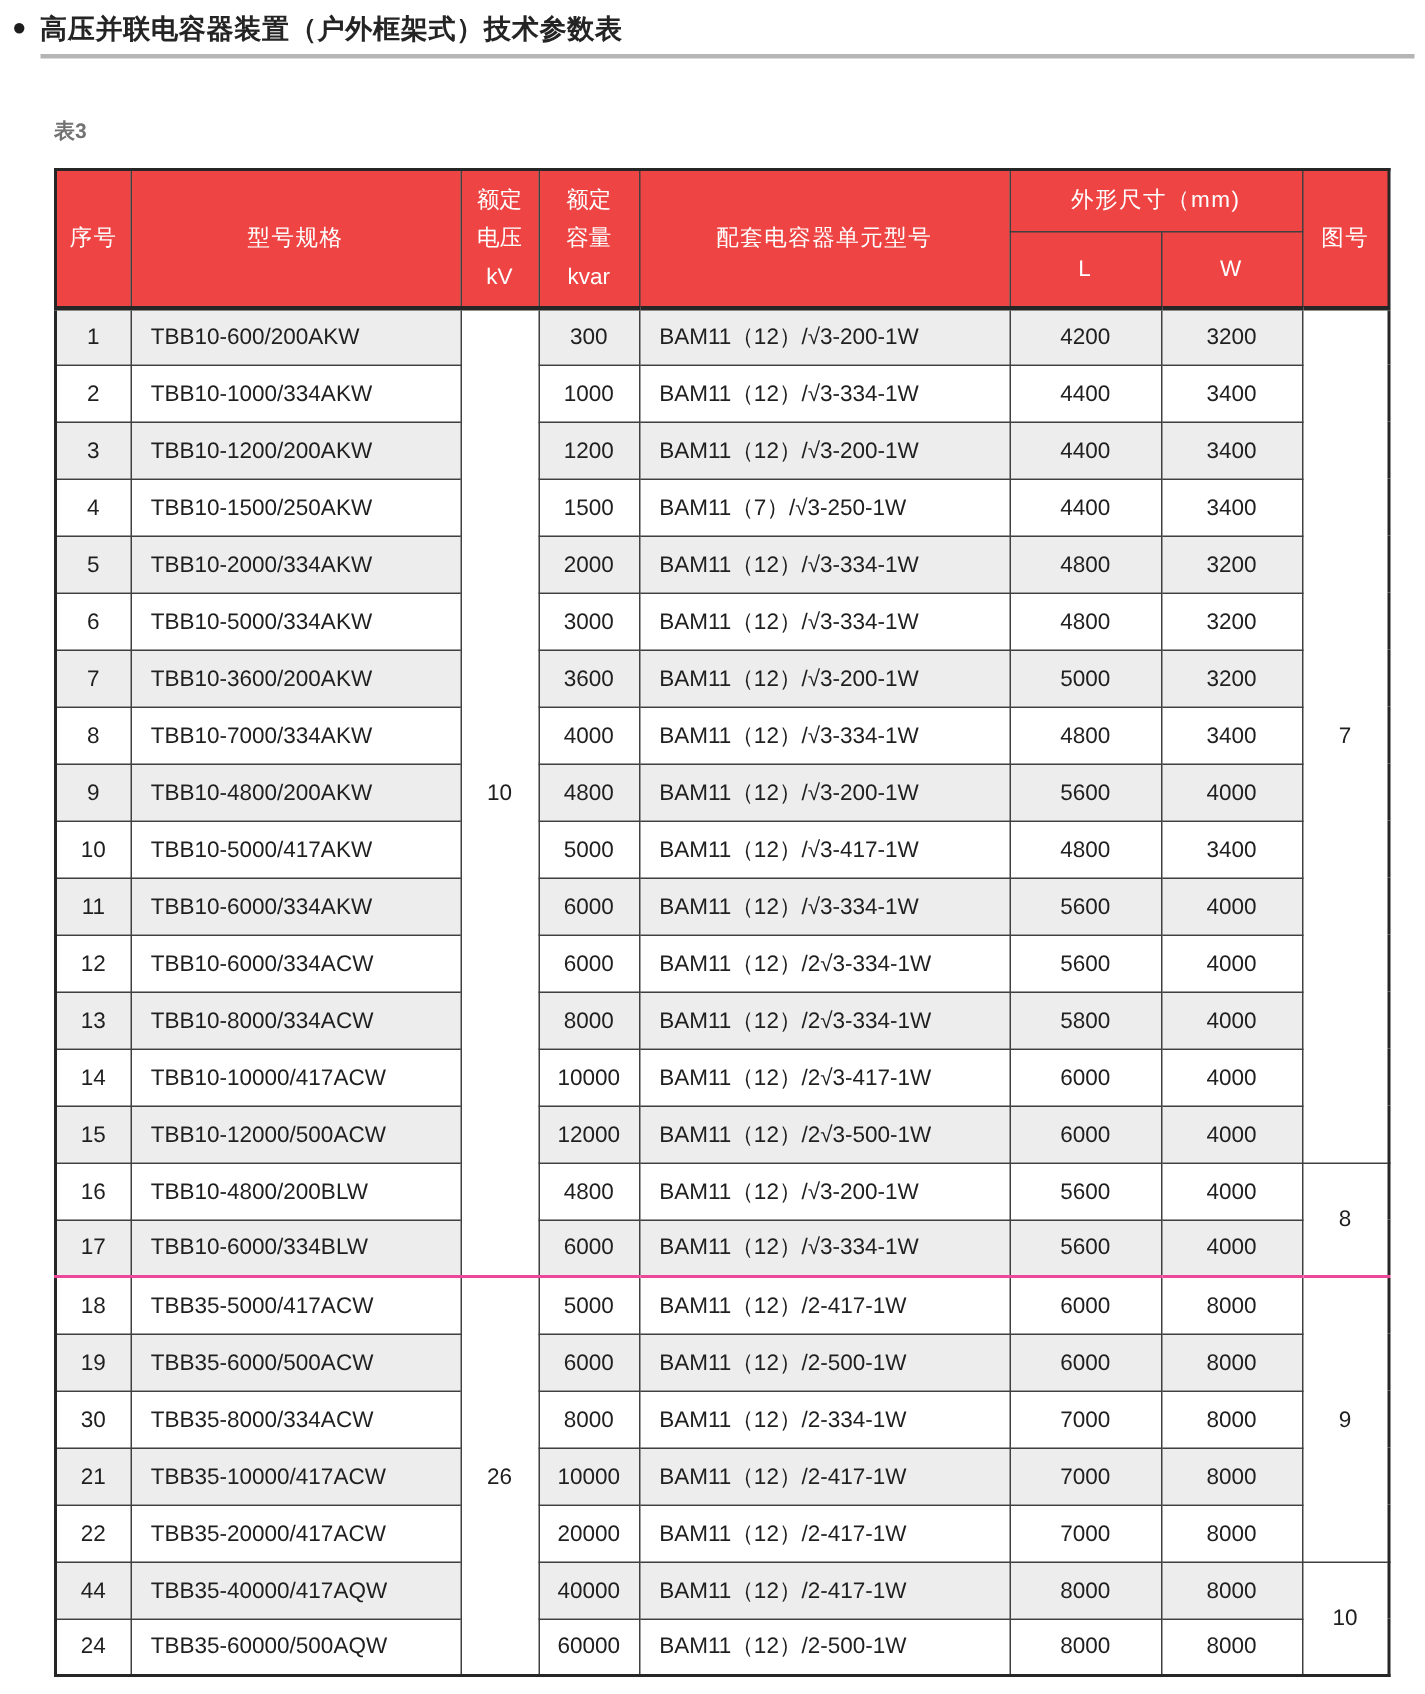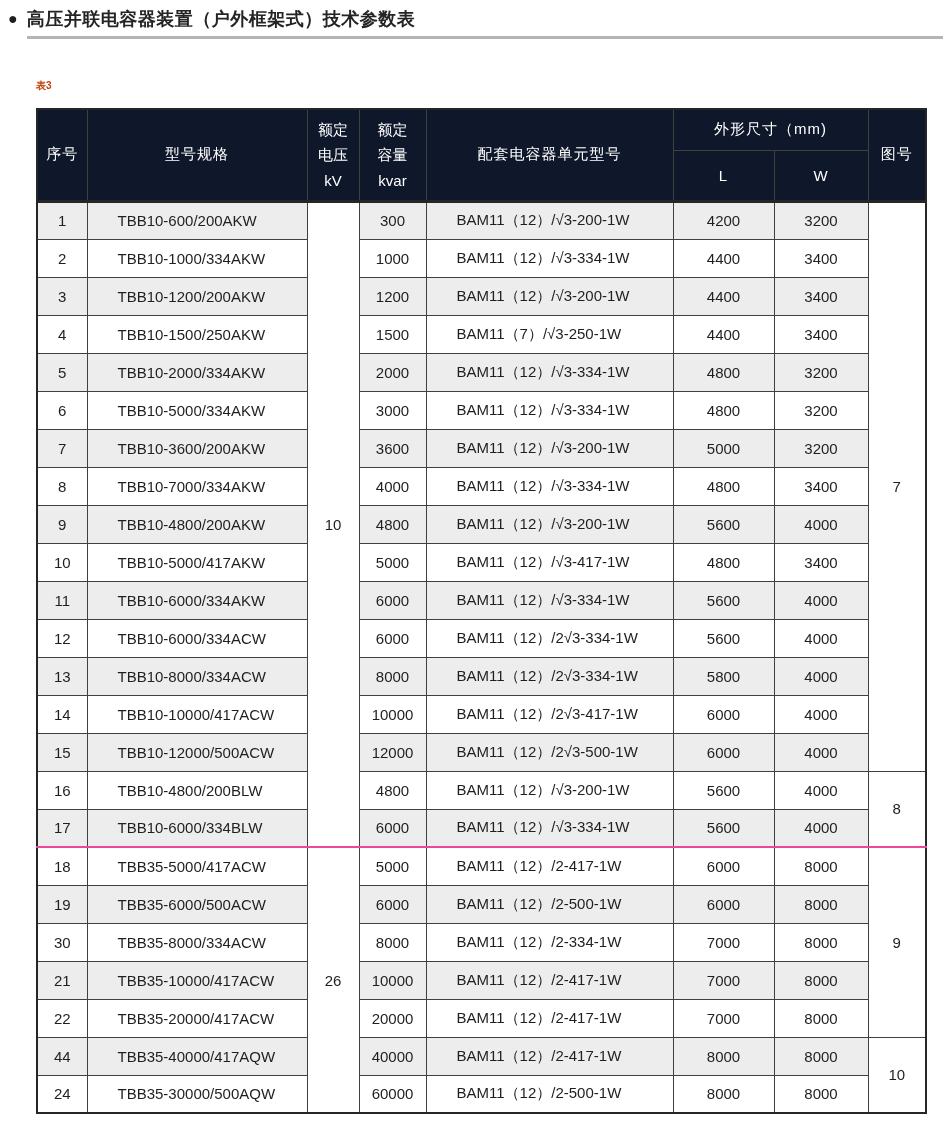--- a/index.html
+++ b/index.html
@@ -6,41 +6,41 @@
   html,body { margin:0; padding:0; }
   body {
     width:950px; height:1129px; background:#ffffff;
     font-family:"Liberation Sans","DejaVu Sans",sans-serif;
     color:#222;
   }
   .doc-title-row { display:flex; align-items:center; gap:9px; padding:7px 0 0 8px; }
   .doc-bullet { font-size:16px; line-height:1; color:#1d1d1d; }
   .doc-title { font-size:18px; font-weight:700; color:#242424; letter-spacing:0.5px; }
   .title-rule { height:3px; background:#b5b5b5; margin:5px 7px 0 27px; }
-  .table-label { margin:40px 16px 0 36px; font-size:10px; font-weight:700; color:#c2410c; }
+  .table-label { margin:40px 16px 0 36px; font-size:14px; font-weight:700; color:#737373; }
 
   table.spec {
     border-collapse:collapse; table-layout:fixed;
     width:889px; margin:15px 0 0 36px;
     border:2px solid #262626;
   }
   .spec th, .spec td {
     border:1px solid #404040; text-align:center; vertical-align:middle; padding:0;
   }
   .spec thead th {
-    background:#0f172a; color:#ffffff; font-size:15px; font-weight:400; letter-spacing:1px;
+    background:#ef4444; color:#ffffff; font-size:15px; font-weight:400; letter-spacing:1px;
   }
   .spec thead tr.h-top th { height:41px; }
   .spec thead tr.h-sub th { height:51px; }
   .spec thead th.multiline { white-space:pre-line; line-height:1.7; letter-spacing:0; }
   .spec tbody tr:first-child td { border-top:3px solid #262626; }
   .spec tbody td { height:38px; font-size:15px; color:#1f1f1f; background:#ffffff; }
   .spec tbody tr.odd td.shade { background:#ededee; }
-  .spec tbody td.al { text-align:left; padding-left:30px; }
-  .spec tbody td.unit { padding-left:30px;margin-left:31px; }
+  .spec tbody td.al { text-align:left; padding-left:13px; }
+  .spec tbody td.unit { padding-left:13px;margin-left:31px; }
   .spec tbody tr.group-break td { border-top:2px solid #ec4899; }
 </style>
 </head>
 <body>
 
 <div class="doc-title-row">
   <span class="doc-bullet">●</span>
   <span class="doc-title">高压并联电容器装置（户外框架式）技术参数表</span>
 </div>
 <div class="title-rule"></div>
@@ -263,20 +263,20 @@
         <td class="shade">44</td>
         <td class="shade al">TBB35-40000/417AQW</td>
         <td class="shade">40000</td>
         <td class="shade al unit">BAM11（12）/2-417-1W</td>
         <td class="shade">8000</td>
         <td class="shade">8000</td>
         <td class="merged" rowspan="2">10</td>
       </tr>
       <tr class="even">
         <td class="shade">24</td>
-        <td class="shade al">TBB35-30000/500AQW</td>
+        <td class="shade al">TBB35-60000/500AQW</td>
         <td class="shade">60000</td>
         <td class="shade al unit">BAM11（12）/2-500-1W</td>
         <td class="shade">8000</td>
         <td class="shade">8000</td>
       </tr>
     </tbody>
 </table>
 
 </body></html>

